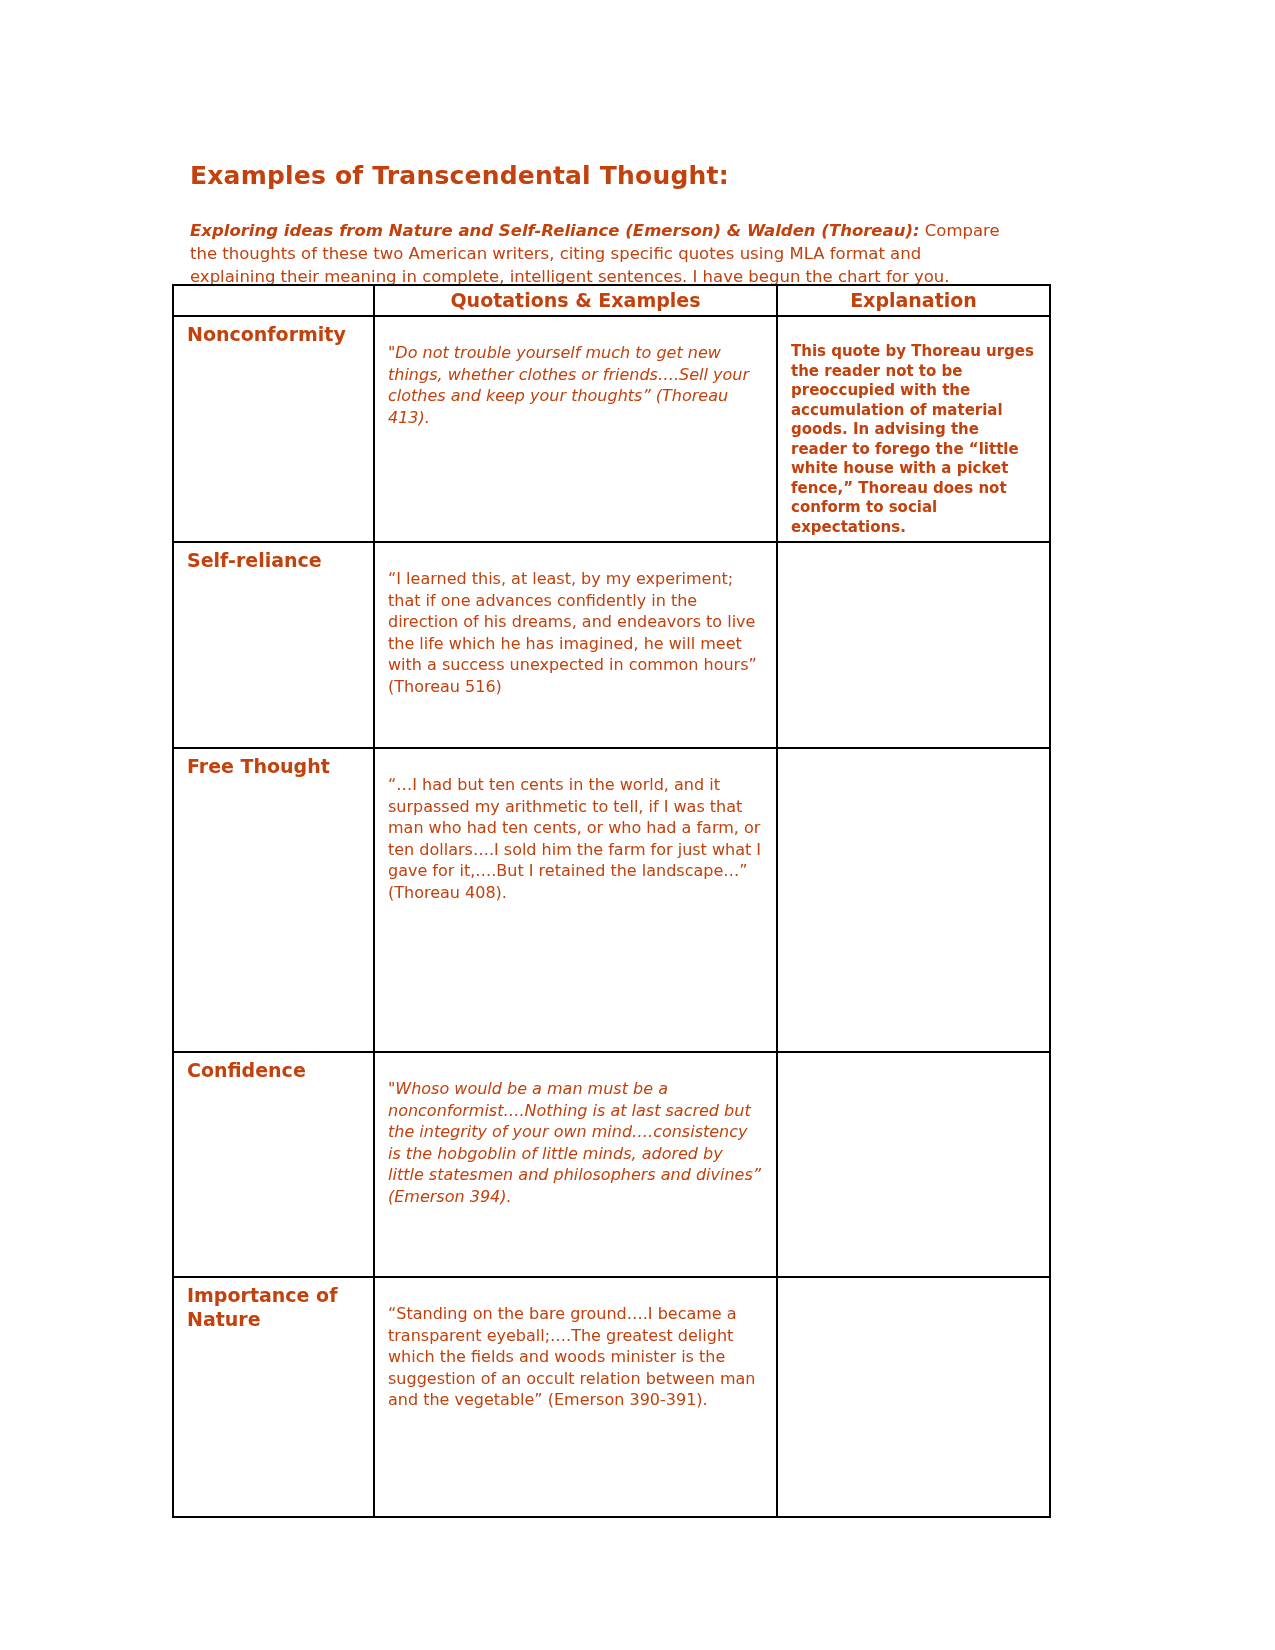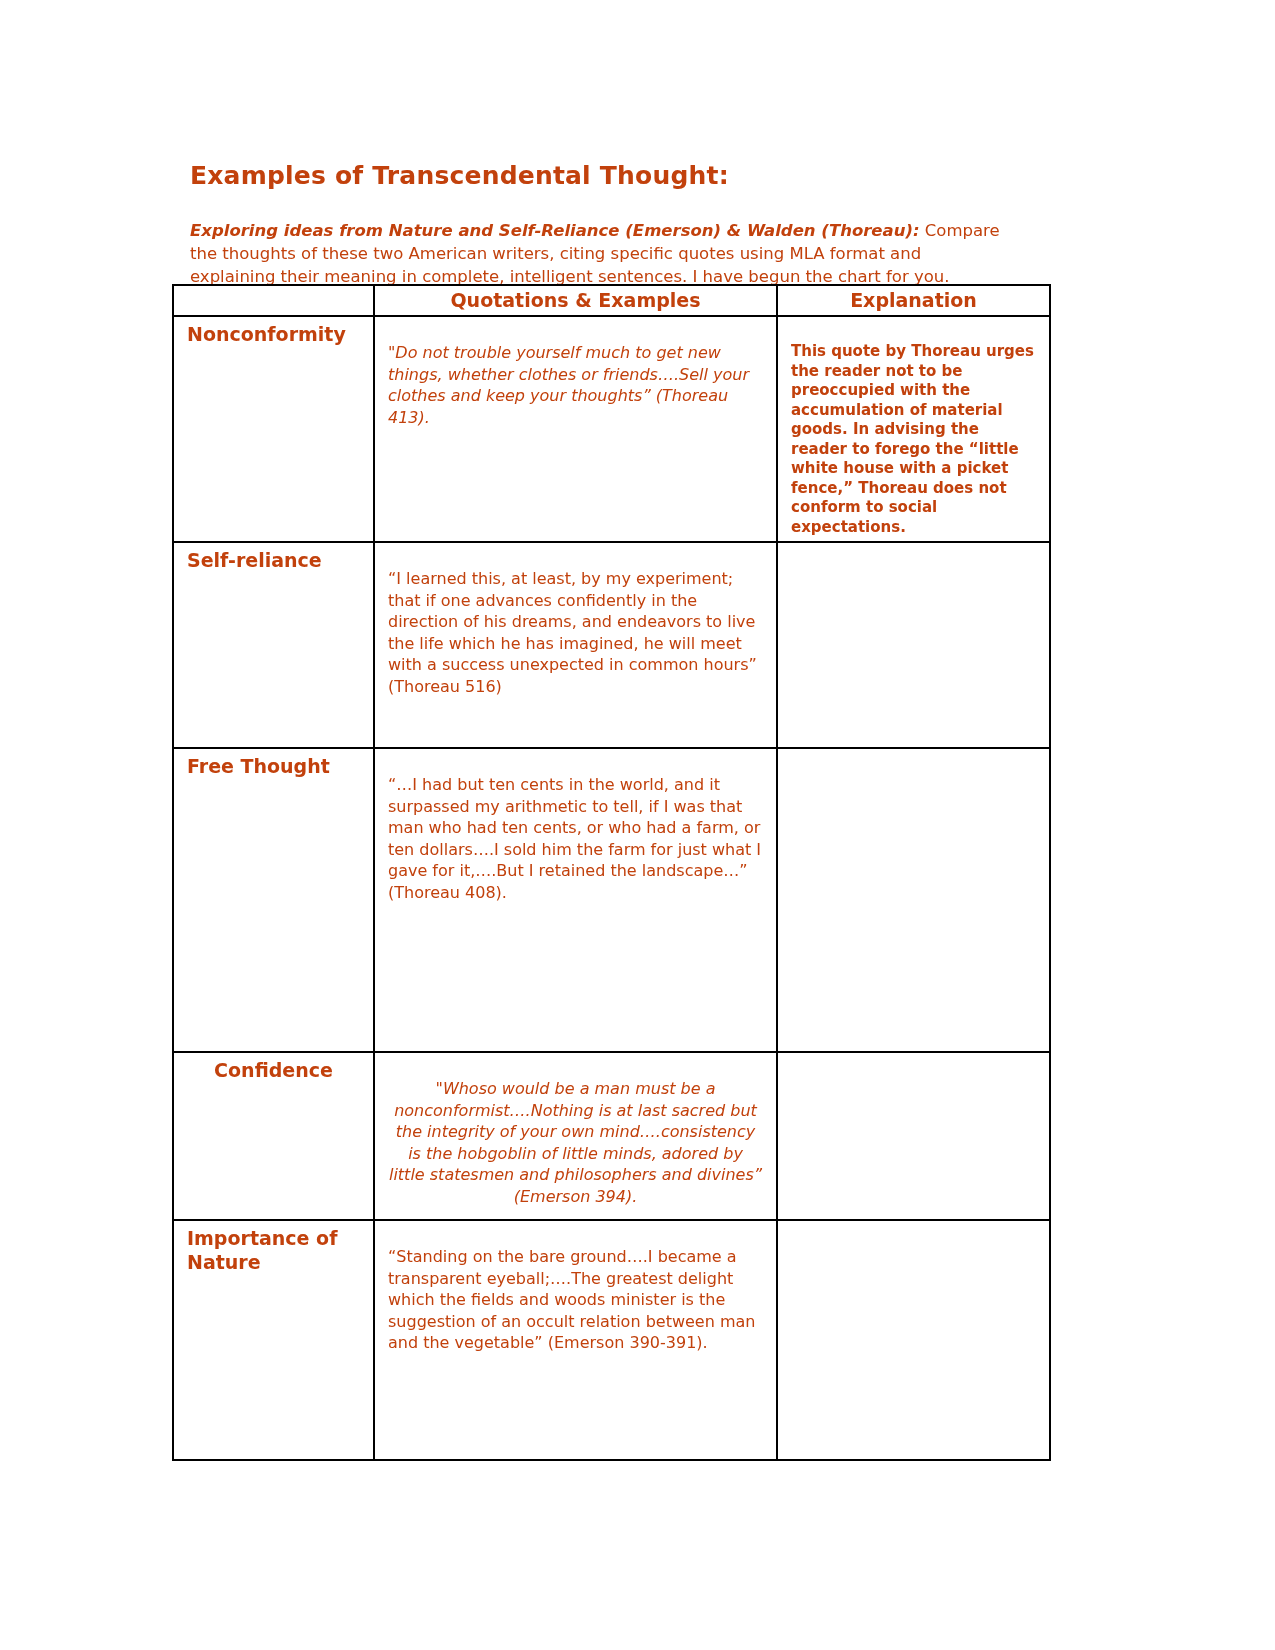--- a/index.html
+++ b/index.html
@@ -50,21 +50,21 @@
     overflow: hidden;
   }
   col.c-topic { width: 201px; }
   col.c-quote { width: 403px; }
   col.c-expl  { width: 273px; }
 
   tr.hdr { height: 24px; }
   tr.r1 { height: 203px; }
   tr.r2 { height: 206px; }
   tr.r3 { height: 304px; }
-  tr.r4 { height: 168px; text-align: center; }
+  tr.r4 { height: 225px; }
   tr.r5 { height: 240px; }
 
   th.head-cell {
     font-size: 19px;
     font-weight: bold;
     text-align: center;
     padding: 1px 4px 2px 4px;
     line-height: 22px;
   }
   .topic-label {

